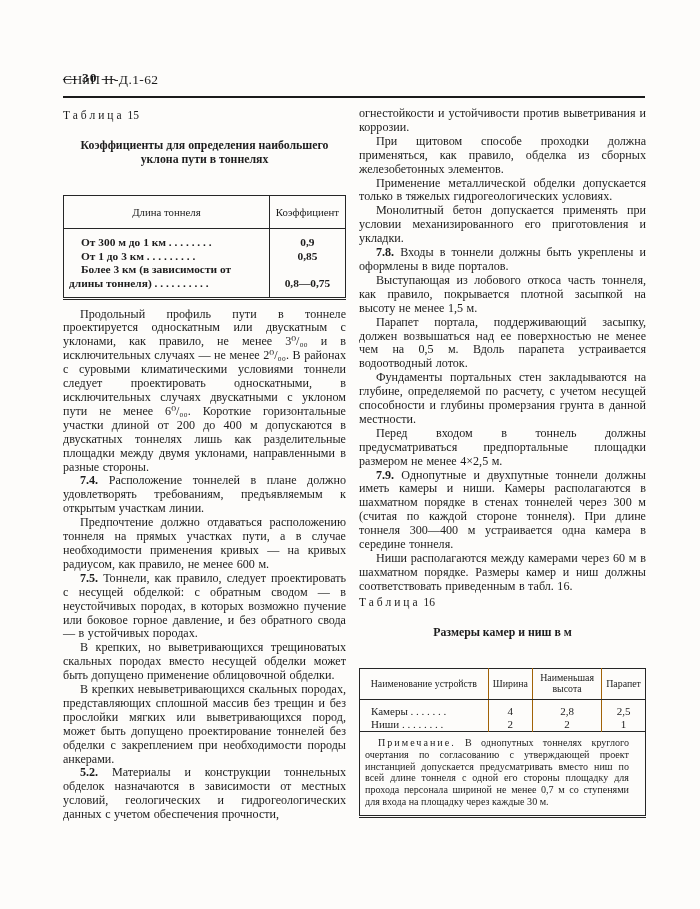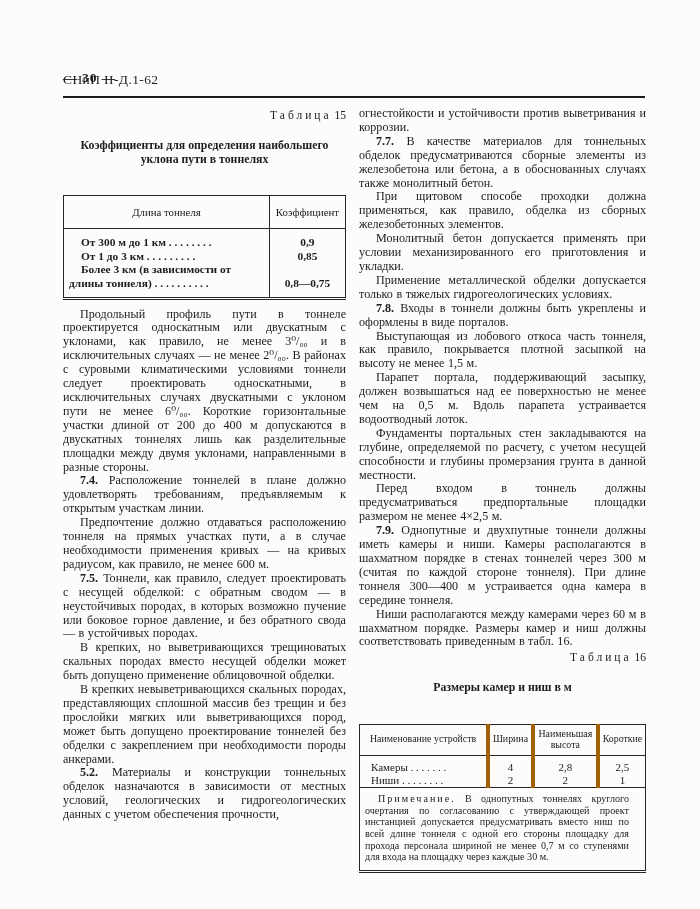--- a/index.html
+++ b/index.html
@@ -33,21 +33,21 @@
   .para{
     margin:0;
     font-size:12.1px;line-height:13.9px;
     text-align:justify;text-indent:17px;
     word-spacing:.5px;
   }
   .para.noindent{text-indent:0;}
   .pnum{font-weight:bold;}
   
   .tbl-label{
-    text-align:right;font-size:11.5px;margin-top:2px;
+    font-size:11.5px;margin-top:2px;
   }
   .tbl-label .spaced{letter-spacing:3px;}
   .tbl-title{
     font-weight:bold;text-align:center;
     font-size:11.8px;line-height:13.6px;
     margin-top:18px;
   }
   
   table.doc-table{
     width:100%;border-collapse:collapse;
@@ -68,21 +68,21 @@
   .t15 td.cell-name{text-indent:12px;padding-left:5px;padding-right:4px;}
   .t15 td.cell-val{text-align:center;width:27%;}
   .t15 tr.tall td.cell-val{vertical-align:bottom;}
   
   .t16{margin-top:4px;font-size:11px;}
   .t16 th{
     font-weight:normal;font-size:9.9px;line-height:10.8px;
     text-align:center;padding:4px 2px;
     border-bottom:1.2px solid #262626;vertical-align:middle;
   }
-  .t16 th + th,.t16 td.num + td.num,.t16 td.cell-name + td{border-left:4px solid #a16207;}
+  .t16 th + th,.t16 td.num + td.num,.t16 td.cell-name + td{border-left:1px solid #a16207;}
   .t16 tbody td{line-height:13.2px;padding:0 2px;}
   .t16 tbody tr.data:first-of-type td{padding-top:5px;}
   .t16 tbody tr.data:last-of-type td{padding-bottom:6px;}
   .t16 td.cell-name{text-indent:6px;padding-left:5px;width:45%;}
   .t16 td.num{text-align:center;}
   .t16 td.note-cell{
     border-top:1.2px solid #262626;
     font-size:10.1px;line-height:11.7px;
     text-align:justify;text-indent:13px;
     padding:5px 16px 7px 5px;
@@ -138,45 +138,44 @@
       <p class="para"><b class="pnum"></b><span>Предпочтение должно отдаваться расположению тоннеля на прямых участках пути, а в случае необходимости применения кривых — на кривых радиусом, как правило, не менее 600 м.</span></p>
       <p class="para"><b class="pnum">7.5.</b><span> Тоннели, как правило, следует проектировать с несущей обделкой: с обратным сводом — в неустойчивых породах, в которых возможно пучение или боковое горное давление, и без обратного свода — в устойчивых породах.</span></p>
       <p class="para"><b class="pnum"></b><span>В крепких, но выветривающихся трещиноватых скальных породах вместо несущей обделки может быть допущено применение облицовочной обделки.</span></p>
       <p class="para"><b class="pnum"></b><span>В крепких невыветривающихся скальных породах, представляющих сплошной массив без трещин и без прослойки мягких или выветривающихся пород, может быть допущено проектирование тоннелей без обделки с закреплением при необходимости породы анкерами.</span></p>
       <p class="para"><b class="pnum">5.2.</b><span> Материалы и конструкции тоннельных обделок назначаются в зависимости от местных условий, геологических и гидрогеологических данных с учетом обеспечения прочности,</span></p>
     </div>
 
     <div class="col-right">
 
       <p class="para noindent"><b class="pnum"></b><span>огнестойкости и устойчивости против выветривания и коррозии.</span></p>
-      <p class="para"><b class="pnum">7.7.</b><span> В качестве материалов для тоннельных обделок предусматриваются сборные элементы из железобетона или бетона, а в обоснованных случаях также монолитный бетон.</span></p>
       <p class="para"><b class="pnum"></b><span>При щитовом способе проходки должна применяться, как правило, обделка из сборных железобетонных элементов.</span></p>
+      <p class="para"><b class="pnum"></b><span>Применение металлической обделки допускается только в тяжелых гидрогеологических условиях.</span></p>
       <p class="para"><b class="pnum"></b><span>Монолитный бетон допускается применять при условии механизированного его приготовления и укладки.</span></p>
-      <p class="para"><b class="pnum"></b><span>Применение металлической обделки допускается только в тяжелых гидрогеологических условиях.</span></p>
       <p class="para"><b class="pnum">7.8.</b><span> Входы в тоннели должны быть укреплены и оформлены в виде порталов.</span></p>
       <p class="para"><b class="pnum"></b><span>Выступающая из лобового откоса часть тоннеля, как правило, покрывается плотной засыпкой на высоту не менее 1,5 м.</span></p>
       <p class="para"><b class="pnum"></b><span>Парапет портала, поддерживающий засыпку, должен возвышаться над ее поверхностью не менее чем на 0,5 м. Вдоль парапета устраивается водоотводный лоток.</span></p>
       <p class="para"><b class="pnum"></b><span>Фундаменты портальных стен закладываются на глубине, определяемой по расчету, с учетом несущей способности и глубины промерзания грунта в данной местности.</span></p>
       <p class="para"><b class="pnum"></b><span>Перед входом в тоннель должны предусматриваться предпортальные площадки размером не менее 4×2,5 м.</span></p>
       <p class="para"><b class="pnum">7.9.</b><span> Однопутные и двухпутные тоннели должны иметь камеры и ниши. Камеры располагаются в шахматном порядке в стенах тоннелей через 300 м (считая по каждой стороне тоннеля). При длине тоннеля 300—400 м устраивается одна камера в середине тоннеля.</span></p>
       <p class="para"><b class="pnum"></b><span>Ниши располагаются между камерами через 60 м в шахматном порядке. Размеры камер и ниш должны соответствовать приведенным в табл. 16.</span></p>
 
       <div class="tbl-label">
         <span class="spaced">Таблица</span>
         <span>16</span>
       </div>
       <div class="tbl-title">Размеры камер и ниш в м</div>
 
       <table class="doc-table t16">
         <thead>
           <tr>
             <th>Наименование устройств</th>
             <th>Ширина</th>
             <th>Наименьшая высота</th>
-            <th>Короткие</th>
+            <th>Парапет</th>
           </tr>
         </thead>
         <tbody>
           <tr class="data">
             <td class="cell-name">Камеры  .  .  .  .  .  .  .</td>
             <td class="num">4</td>
             <td class="num">2,8</td>
             <td class="num">2,5</td>
           </tr>
           <tr class="data">

